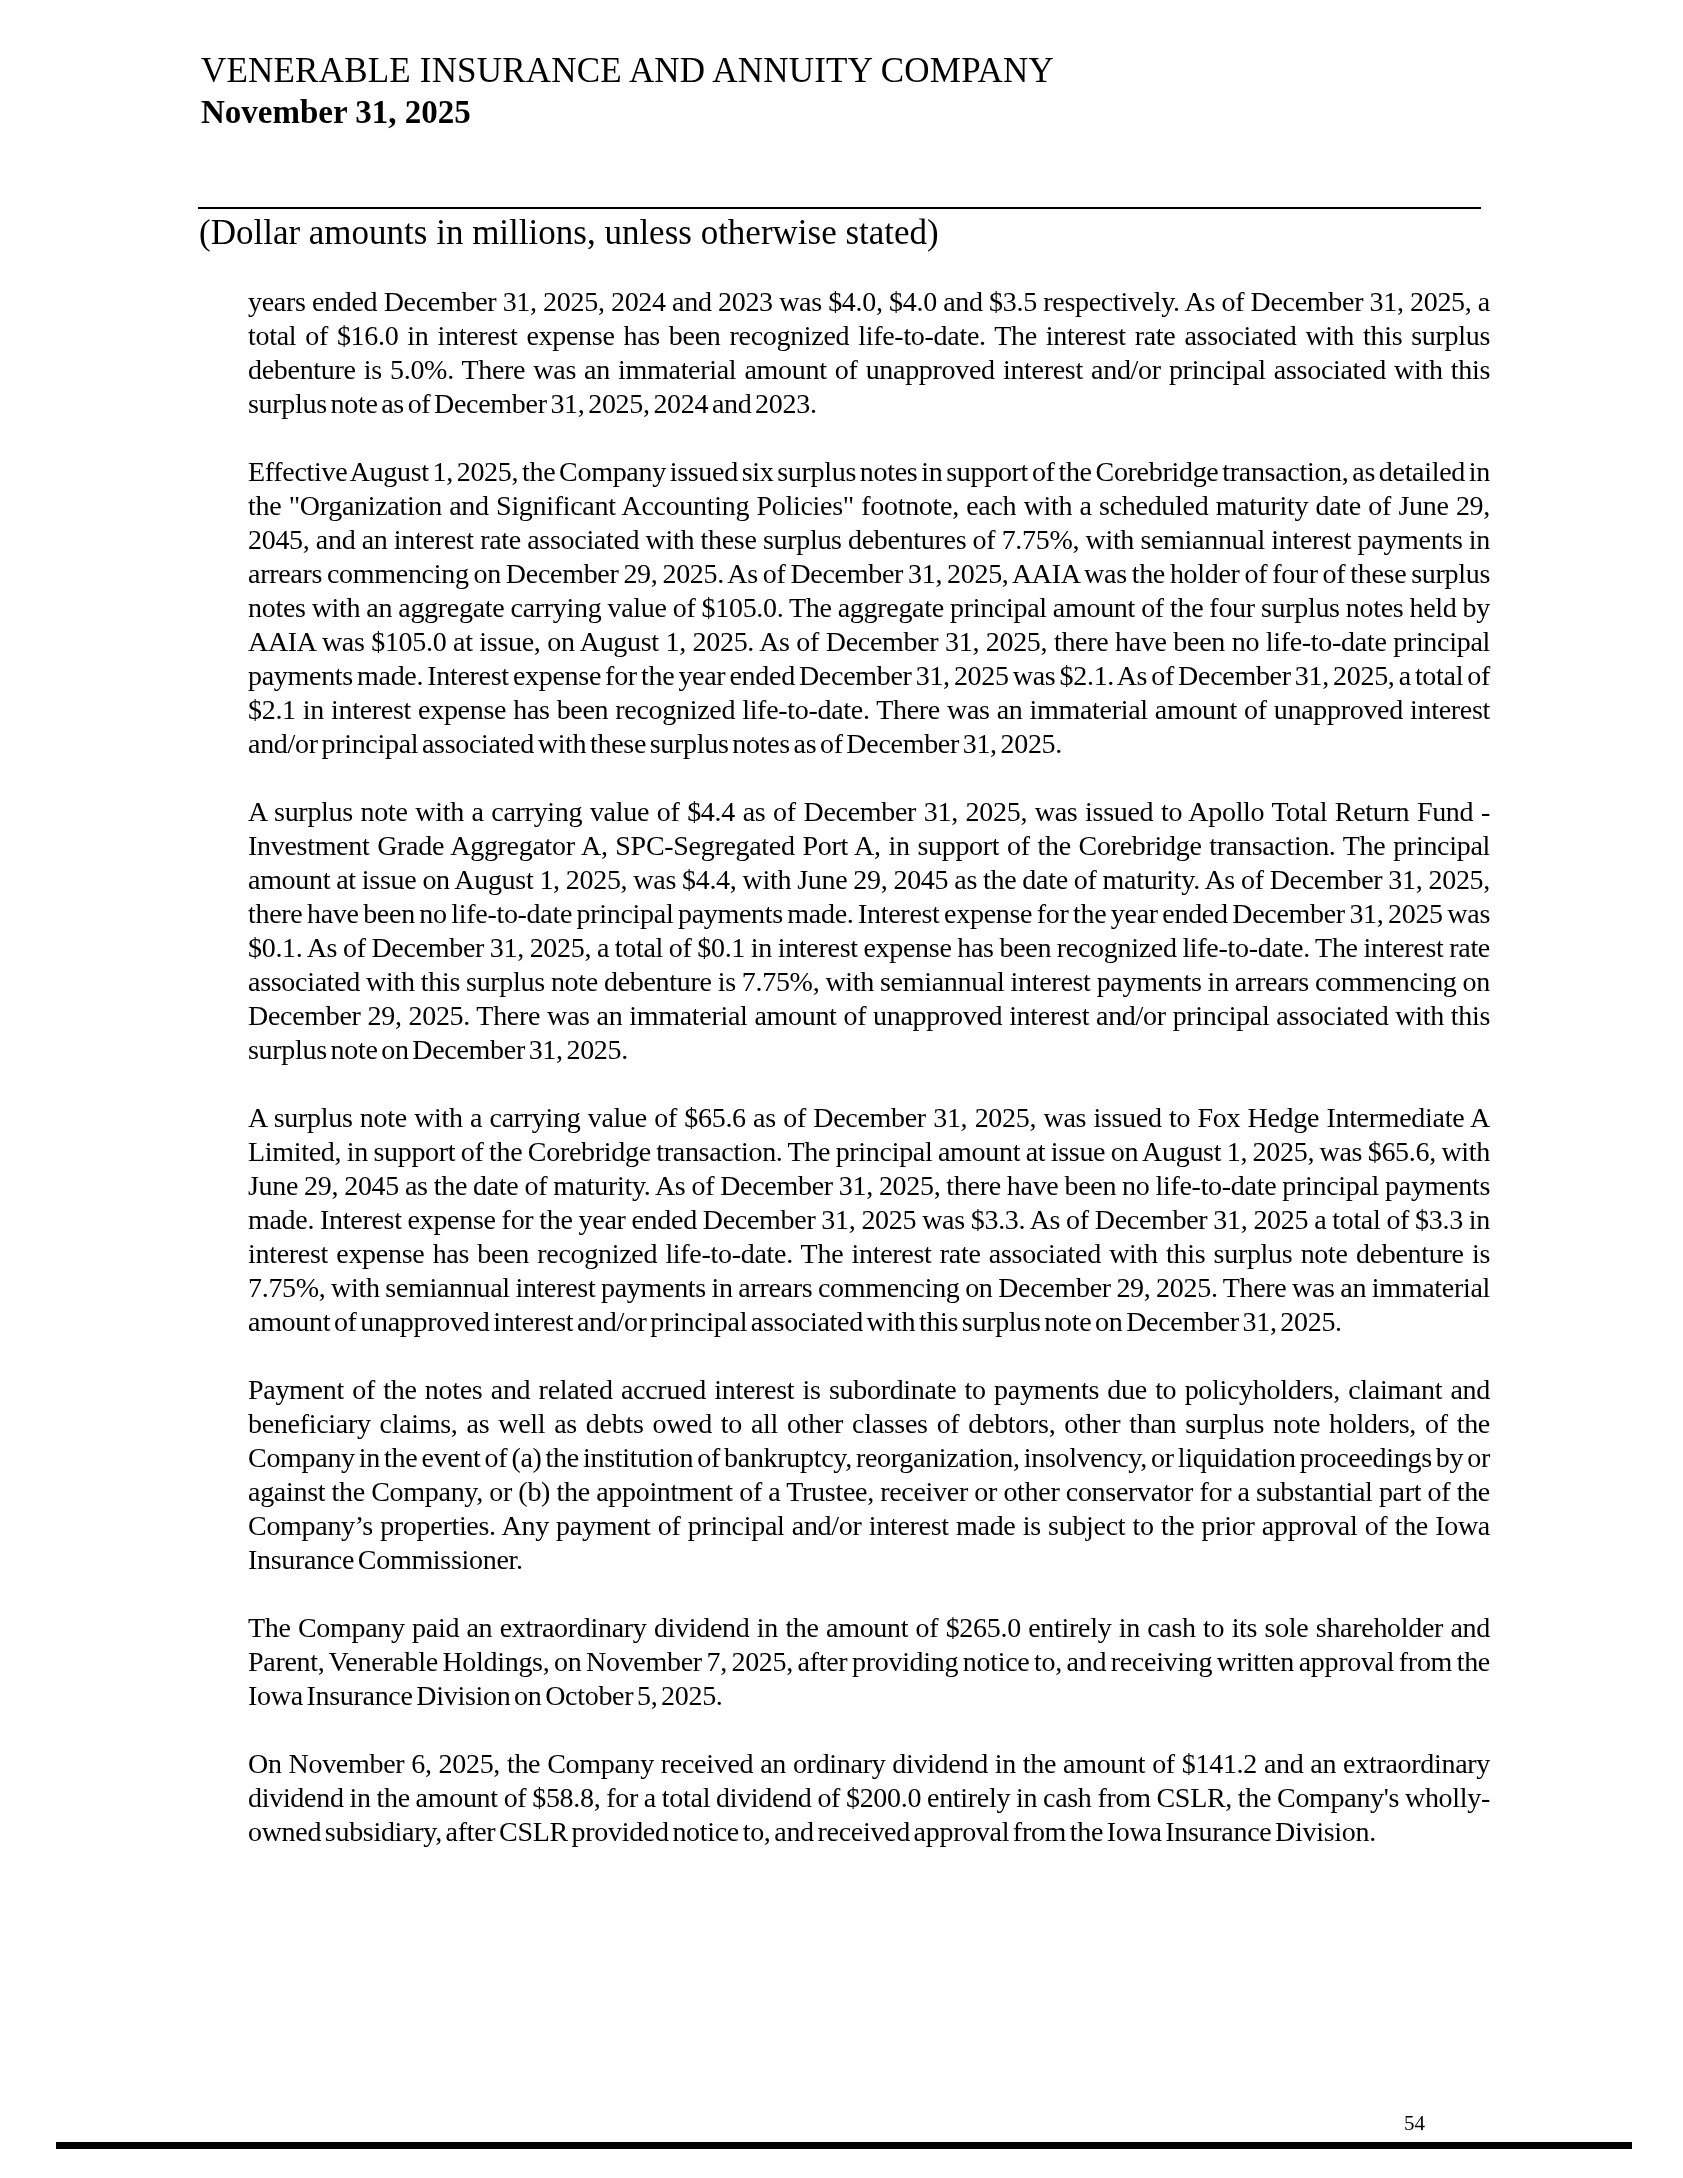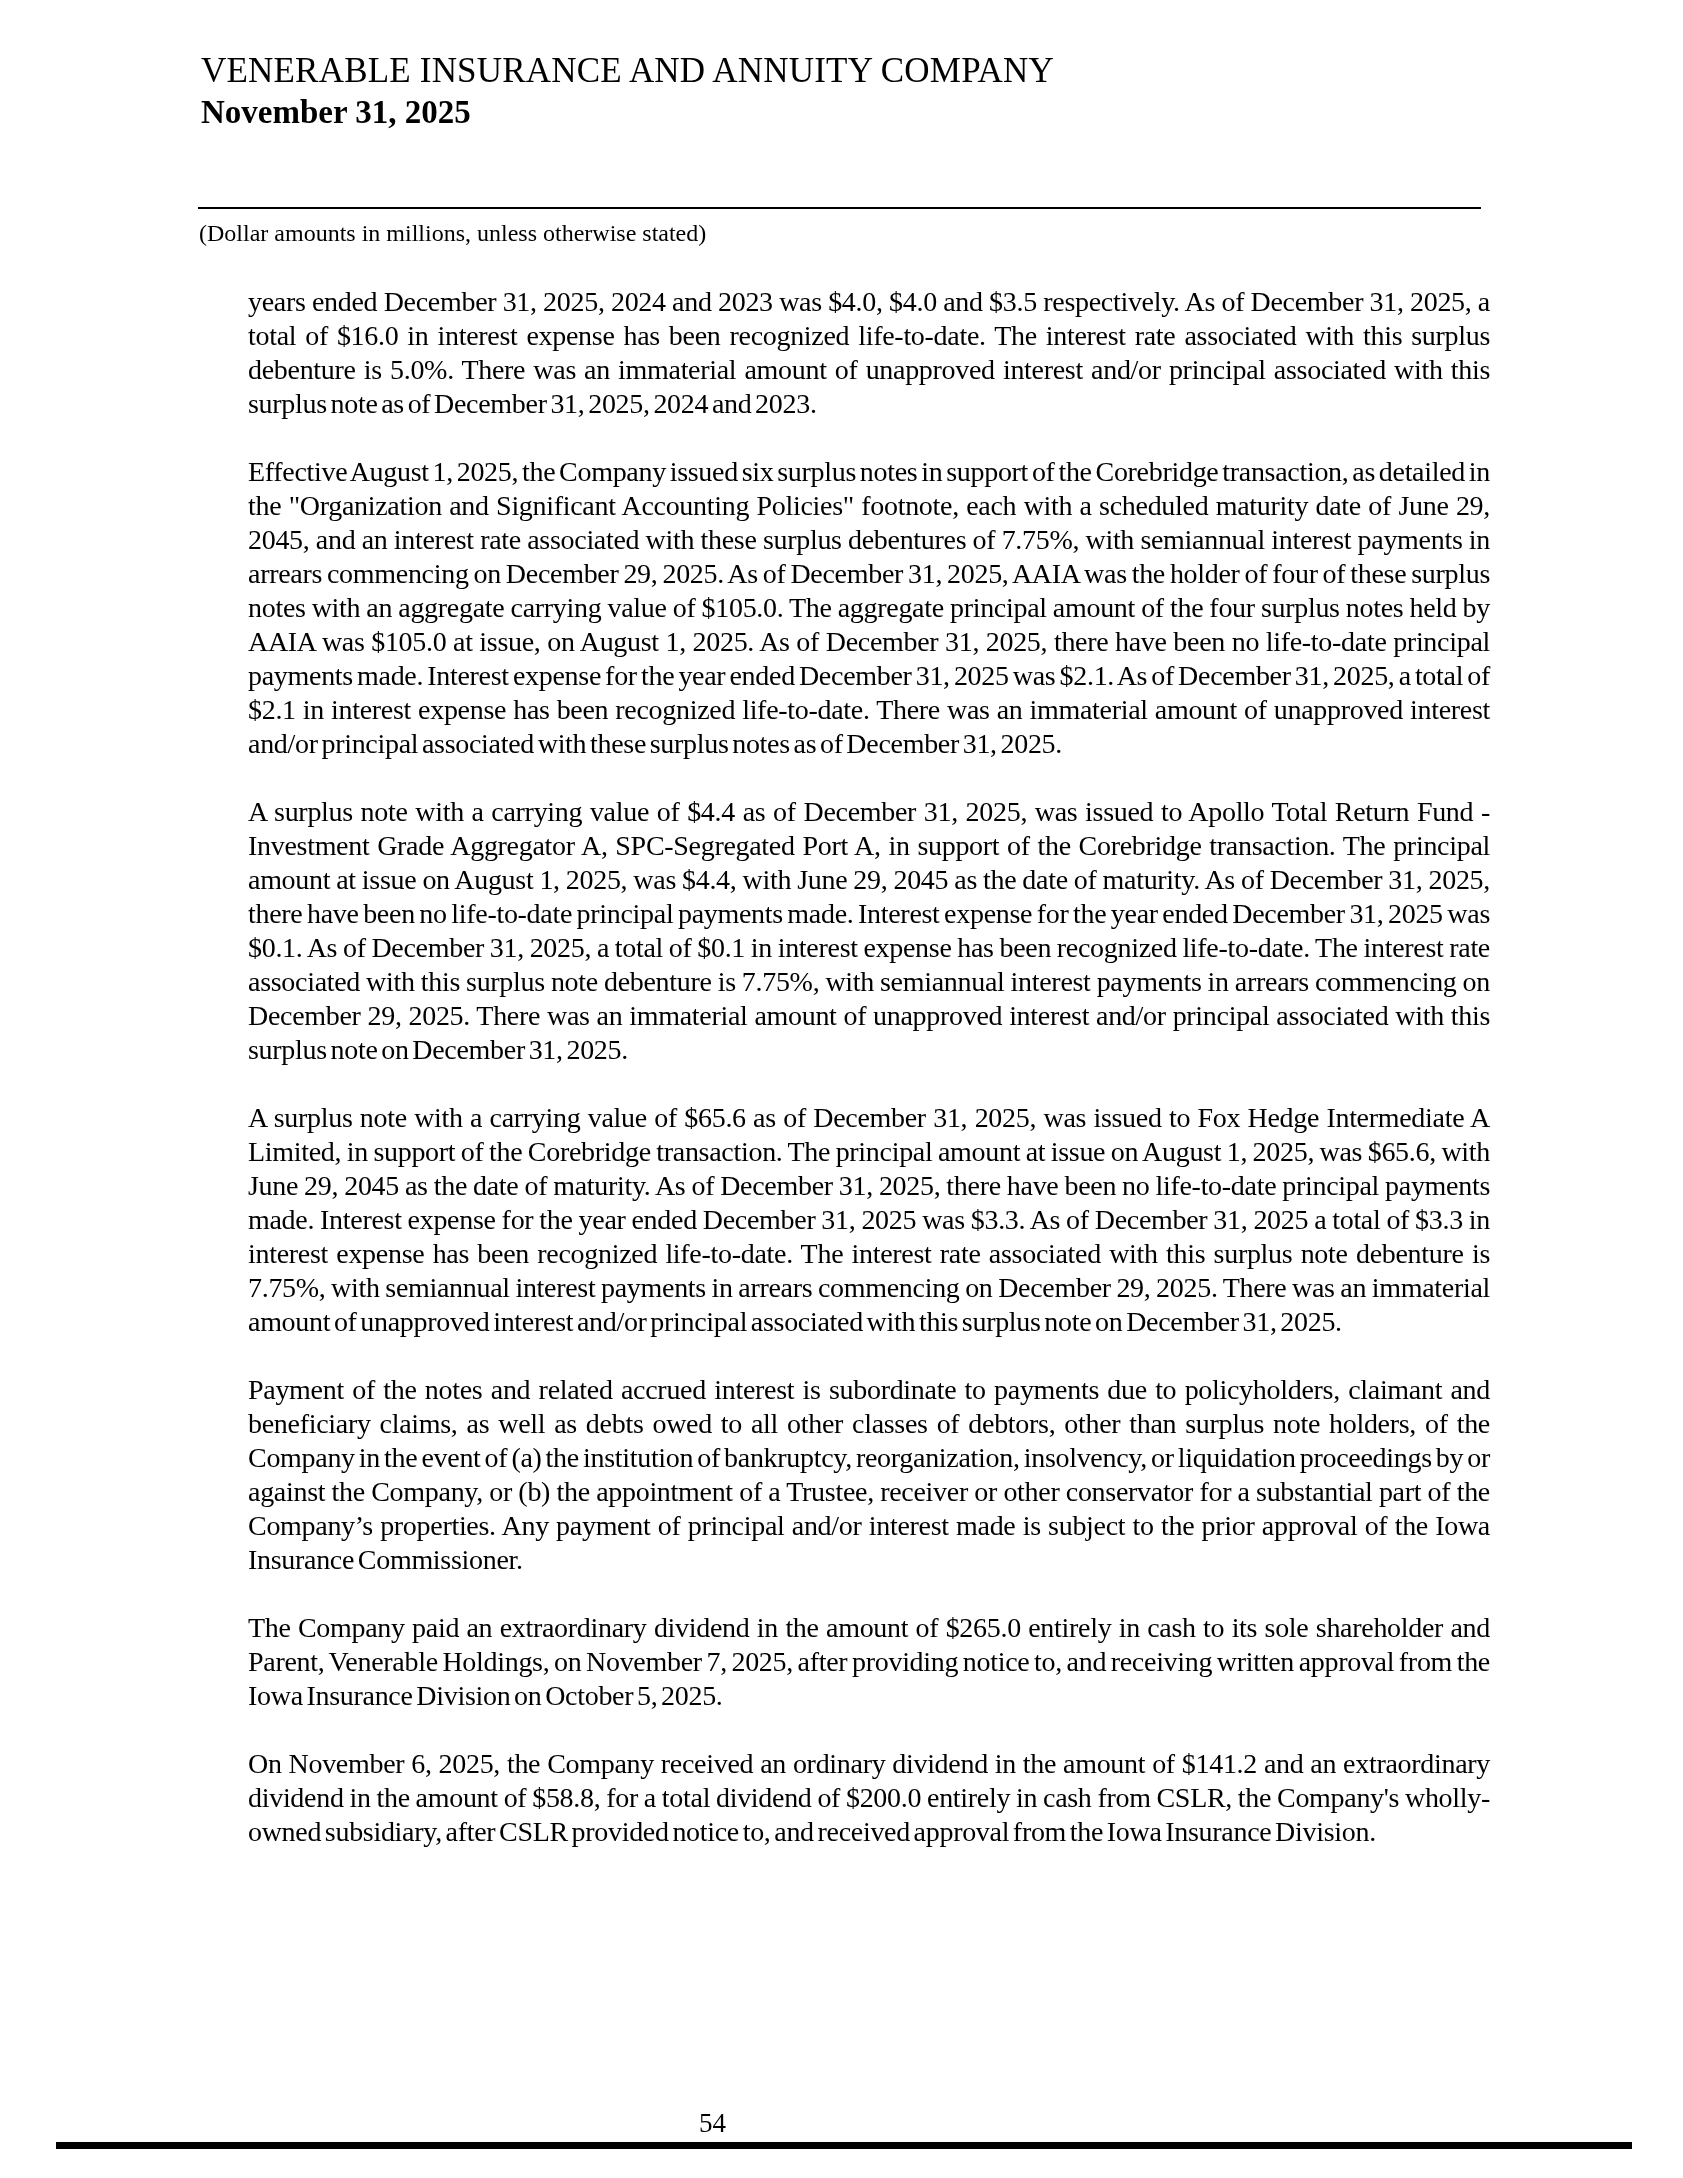--- a/index.html
+++ b/index.html
@@ -39,21 +39,21 @@
     left: 198px;
     top: 207px;
     width: 1283px;
     height: 0;
     border-top: 2px solid #000000;
   }
   .units-note {
     position: absolute;
     left: 199px;
     top: 216px;
-    font-size: 24px;
+    font-size: 35px;
     line-height: 34px;
     white-space: nowrap;
   }
   .note-body {
     position: absolute;
     left: 248px;
     top: 285px;
     width: 1242px;
     font-size: 28px;
     line-height: 34px;
@@ -62,22 +62,22 @@
     word-spacing: -3px;
   }
   .note-body p {
     margin: 0 0 34px 0;
   }
   .page-number {
     position: absolute;
     left: 0;
     top: 2107px;
     width: 1425px;
-    text-align: center;
-    font-size: 27px;
+    text-align: right;
+    font-size: 21px;
     line-height: 32px;
   }
   .footer-rule {
     position: absolute;
     left: 56px;
     top: 2142px;
     width: 1576px;
     height: 7px;
     background: #000000;
   }

